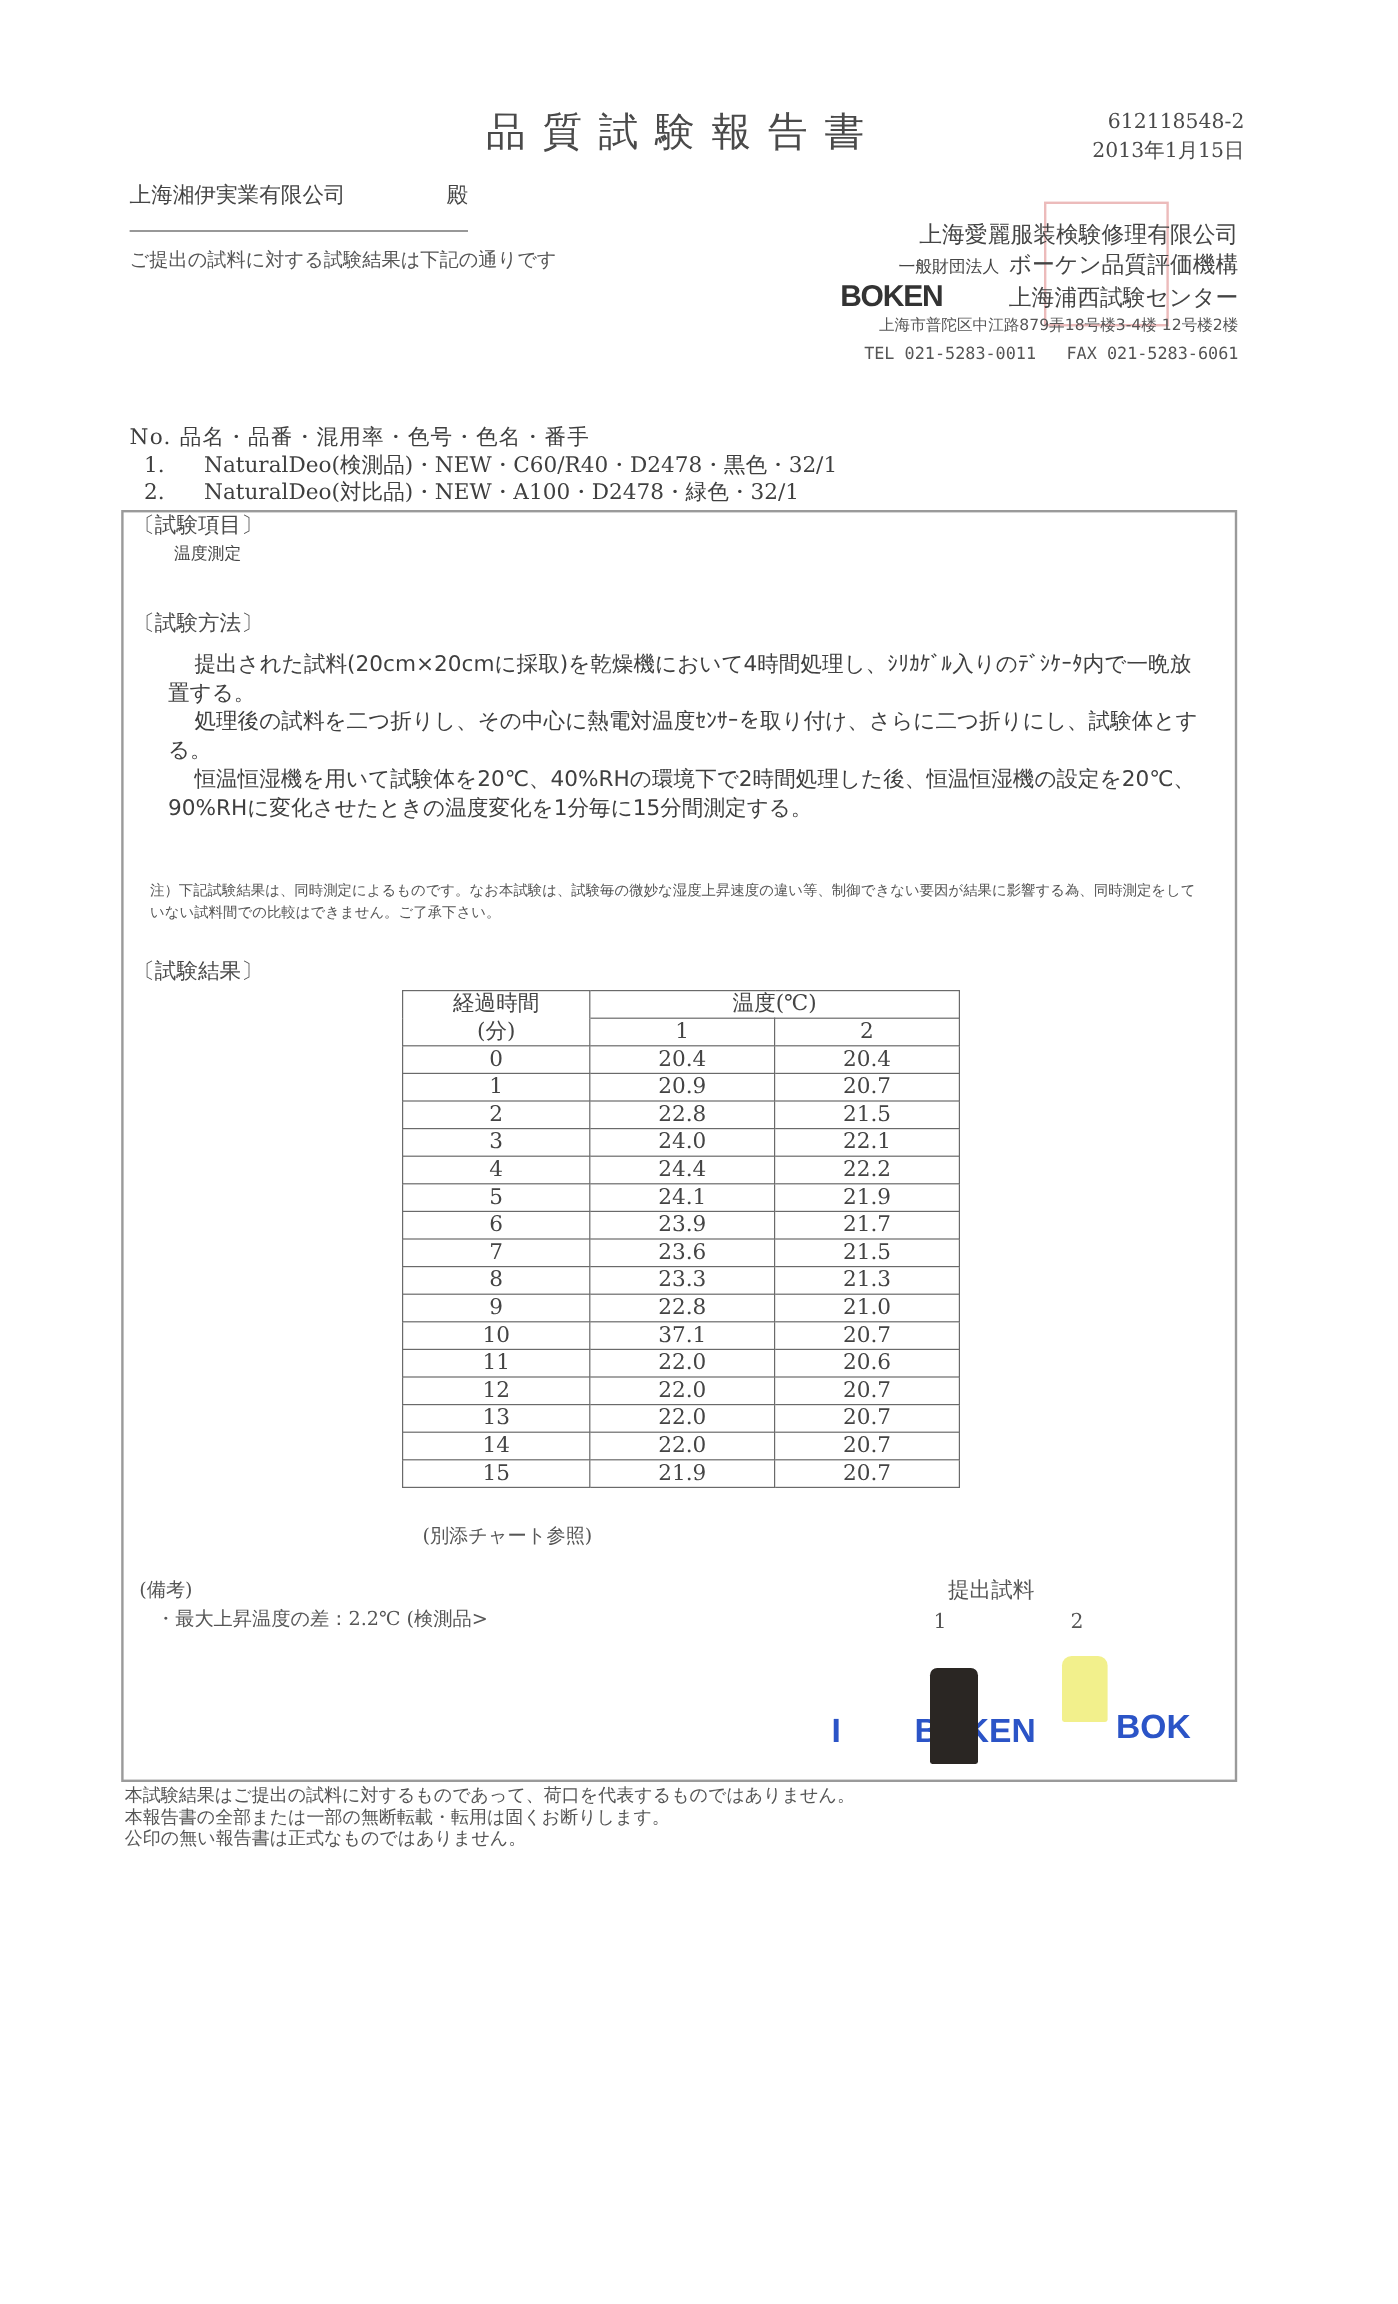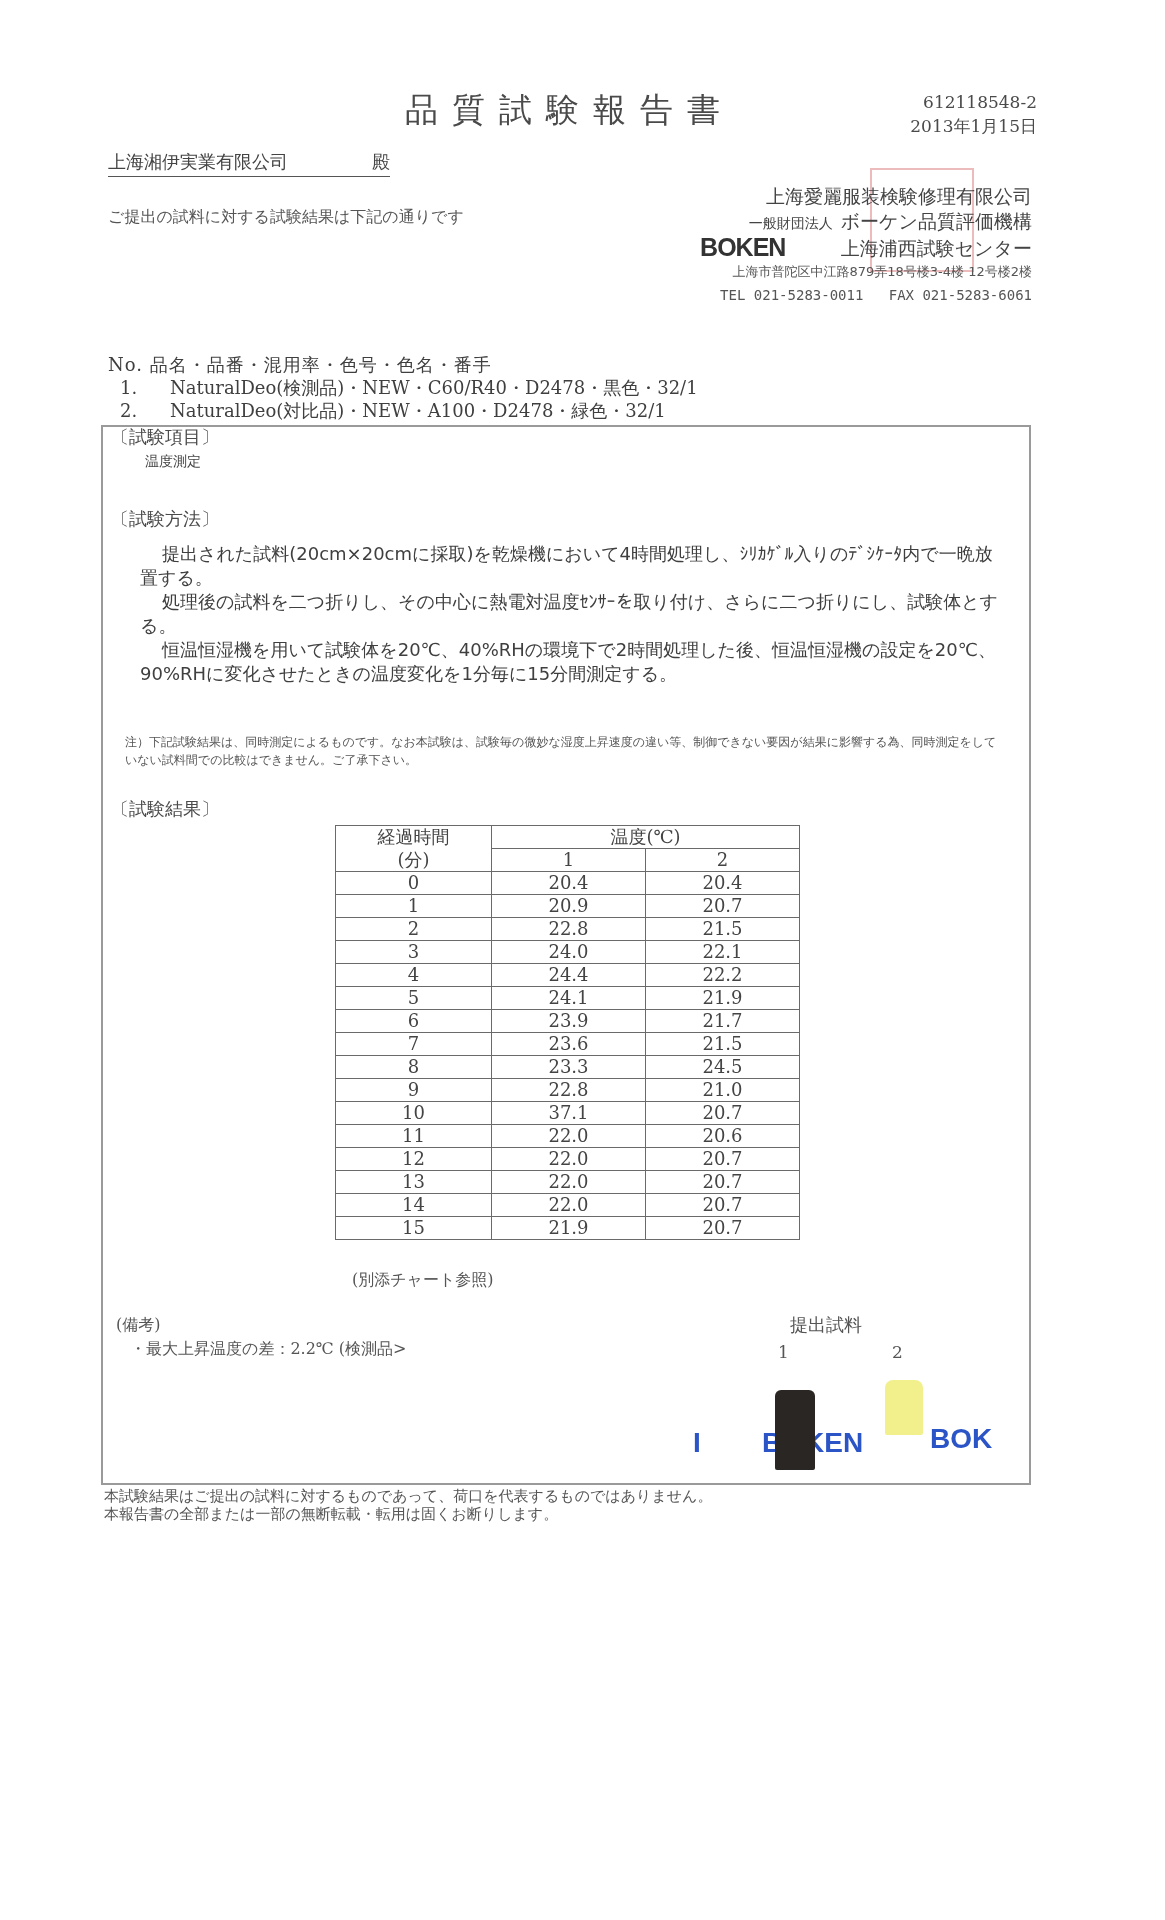--- a/index.html
+++ b/index.html
@@ -6,21 +6,21 @@
   body {
     width: 1165px; height: 1920px; position: relative; overflow: hidden;
     font-family: "DejaVu Serif", "Liberation Serif", serif;
     color: #444444;
   }
   .abs { position: absolute; }
 
   .title { left: 405px; top: 88px; font-size: 33px; letter-spacing: 14px; color: #4a4a4a; }
   .docno { right: 128px; top: 90px; font-size: 17px; text-align: right; line-height: 24px; color: #4a4a4a; }
 
-  .client { left: 108px; top: 150px; width: 282px; font-size: 18px; border-bottom: 1px solid #555; padding-bottom: 2px; color: #444; font-family: "DejaVu Sans", sans-serif; }
+  .client { left: 108px; top: 150px; width: 282px; font-size: 18px; border-bottom: 1px solid #555; padding-bottom: 18px; color: #444; font-family: "DejaVu Sans", sans-serif; }
   .client .sama { position: absolute; right: 0; }
   .intro { left: 108px; top: 207px; font-size: 16px; color: #555; font-family: "DejaVu Sans", sans-serif; }
 
   .issuer { right: 133px; top: 183px; text-align: right; font-family: "DejaVu Sans", sans-serif; color: #444; }
   .issuer .line1 { font-size: 19px; line-height: 26px; }
   .issuer .line2 { font-size: 19px; line-height: 24px; }
   .issuer .line2 .small { font-size: 14px; margin-right: 8px; }
   .issuer .line3 { font-size: 19px; line-height: 26px; position: relative; }
   .issuer .boken { position: absolute; left: -20px; top: -1px; font-weight: bold; font-size: 25px; letter-spacing: -1px; color: #333; font-family: "Liberation Sans", sans-serif; }
   .issuer .line4 { font-size: 13px; line-height: 22px; color: #555; }
@@ -174,21 +174,21 @@
         <td class="c2">21.7</td>
       </tr>
       <tr>
         <td class="c0">7</td>
         <td class="c1">23.6</td>
         <td class="c2">21.5</td>
       </tr>
       <tr>
         <td class="c0">8</td>
         <td class="c1">23.3</td>
-        <td class="c2">24.5</td>
+        <td class="c2">21.3</td>
       </tr>
       <tr>
         <td class="c0">9</td>
         <td class="c1">22.8</td>
         <td class="c2">21.0</td>
       </tr>
       <tr>
         <td class="c0">10</td>
         <td class="c1">37.1</td>
         <td class="c2">20.7</td>
@@ -232,13 +232,14 @@
 <div class="abs sampnum2">2</div>
 <div class="abs logo logo1" style="color: rgb(43, 84, 199);">I</div>
 <div class="abs logo logo2" style="color: rgb(43, 84, 199);">BOKEN</div>
 <div class="abs logo logo3" style="color: rgb(43, 84, 199);">BOK</div>
 <div class="abs swatch1" style="background: rgb(42, 38, 35);"></div>
 <div class="abs swatch2" style="background: rgb(242, 240, 140);"></div>
 
 <div class="abs footer">
   <div>本試験結果はご提出の試料に対するものであって、荷口を代表するものではありません。</div>
   <div>本報告書の全部または一部の無断転載・転用は固くお断りします。</div>
+  <div>公印の無い報告書は正式なものではありません。</div>
 </div>
 
 </body></html>

